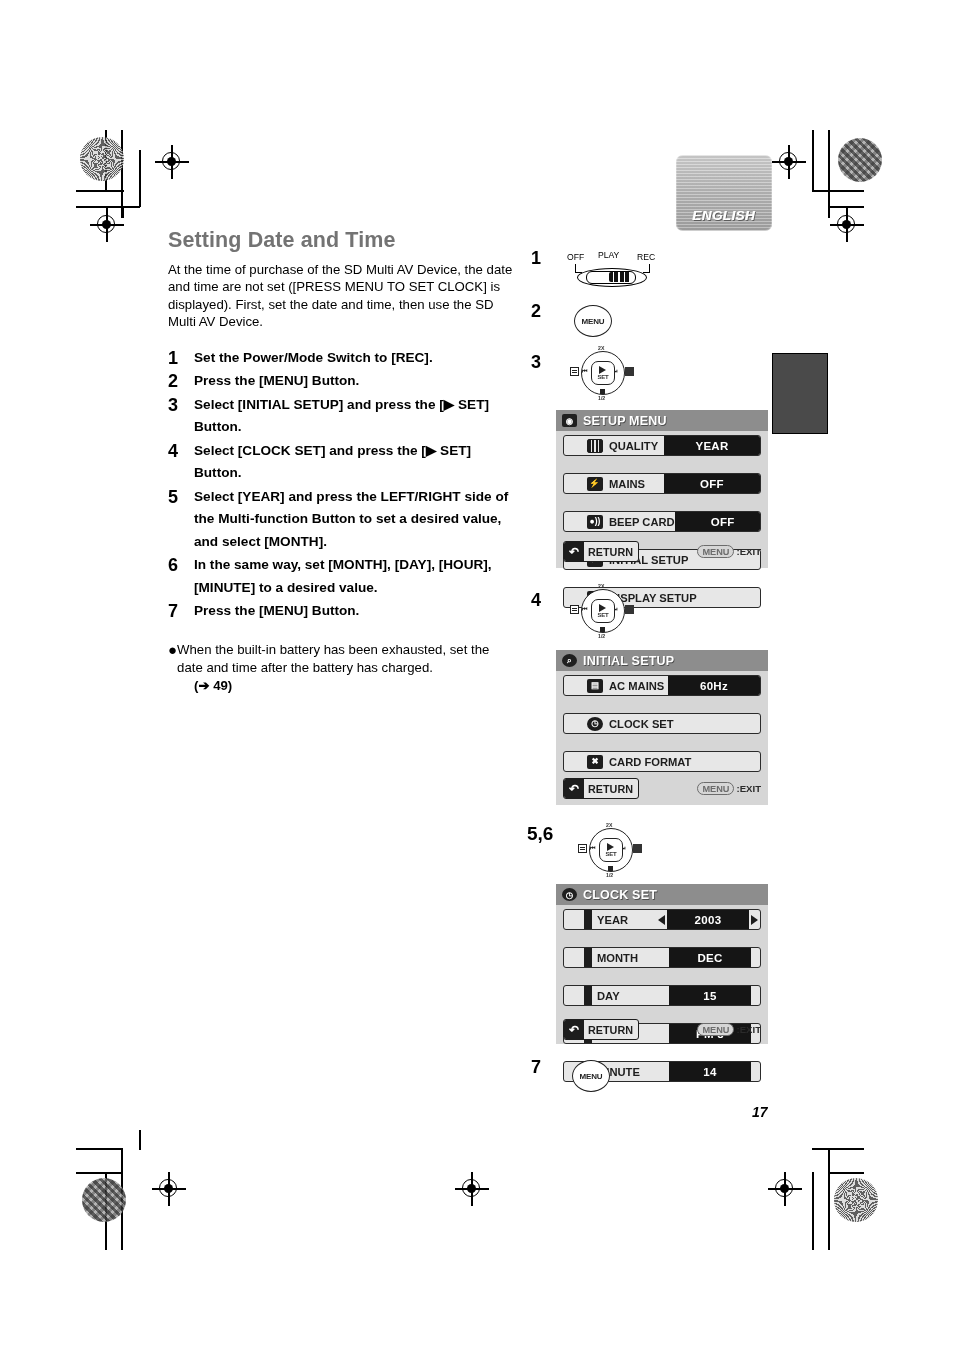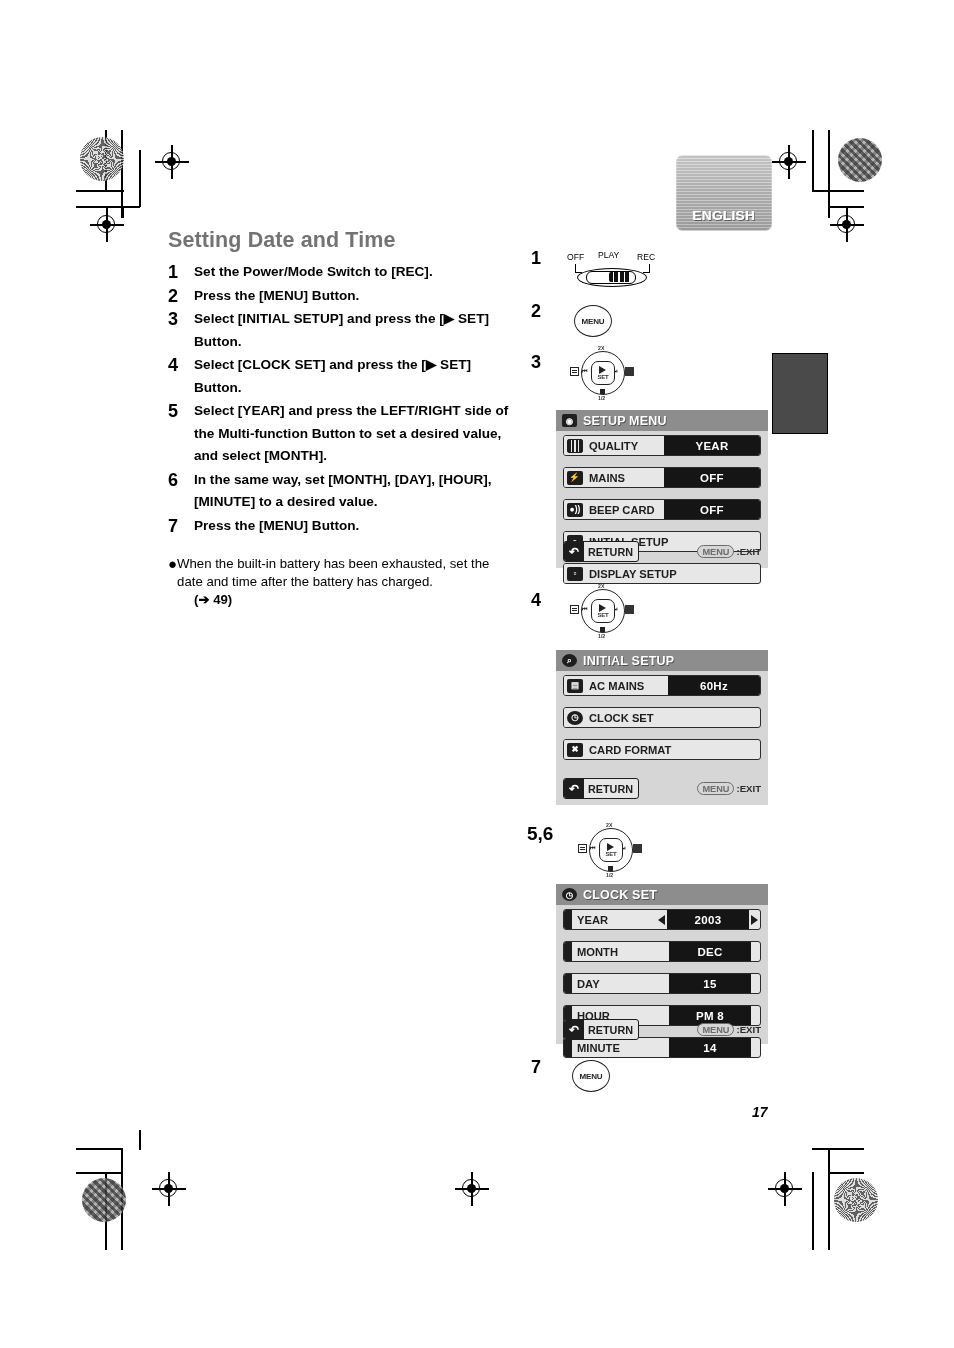--- a/index.html
+++ b/index.html
@@ -88,20 +88,21 @@
     background: linear-gradient(180deg,#c9c9c9 0%, #b6b6b6 40%, #a4a4a4 72%, #9a9a9a 100%);
     background-image:
       repeating-linear-gradient(0deg, rgba(255,255,255,.30) 0 1px, rgba(0,0,0,.05) 1px 3px),
       linear-gradient(180deg,#cfcfcf 0%, #b8b8b8 45%, #a2a2a2 100%);
     box-shadow: inset 0 0 0 1px rgba(255,255,255,.25);
   }
   #language-label {
     position: absolute; left: 0; right: 0; bottom: 8px; text-align: center;
     font-size: 13.5px; font-weight: bold; color: #fff; letter-spacing: .4px;
     text-shadow: 0.8px 0.8px 0 #5c5c5c, -0.5px -0.5px 0 #e9e9e9;
+    font-style: italic;
   }
 
   
   #margin-block {
     position: absolute; left: 772px; top: 353px; width: 54px; height: 79px;
     background: #4a4a4a; border: 1.2px solid #000;
   }
 
   
   #power-switch { position: absolute; left: 565px; top: 250px; width: 100px; height: 42px; }
@@ -174,23 +175,23 @@
   .osd-title {
     height: 21px; background: #8d8d8d; display: flex; align-items: center;
     padding-left: 6px; gap: 6px;
   }
   .osd-title .t-text {
     font-size: 12.5px; font-weight: bold; color: #fff; letter-spacing: .2px;
     text-shadow: 0.8px 0.8px 0 #4d4d4d;
   }
   .osd-body { padding: 4px 7px 0 7px; }
   .osd-row {
-    display: flex; align-items: center; height: 19px; margin-bottom: 11px;
+    display: flex; align-items: center; height: 19px; margin-bottom: 17px;
     border: 1.1px solid #2b2b2b; border-radius: 3px;
-    background: #e7e7e7; overflow: hidden; position: relative;
+    background: #e7e7e7; overflow: hidden; position: relative; padding-left: 20px;
   }
   .osd-row .ico-cell {
     width: 22px; height: 100%; flex: 0 0 22px;
     display: flex; align-items: center; justify-content: center;
     background: #e7e7e7;
     border-right: 0;
   }
   .osd-row .label {
     font-size: 11.2px; font-weight: bold; color: #1d1d1d; padding-left: 3px;
     flex: 1 1 auto; white-space: nowrap;
@@ -365,20 +366,21 @@
   </div>
 
   <div id="language-tab">
     <div id="language-label">ENGLISH</div>
   </div>
 
   <div id="margin-block"></div>
 
   <div id="left-col">
     <h1 id="page-title">Setting Date and Time</h1>
+    <p id="intro-paragraph">At the time of purchase of the SD Multi AV Device, the date and time are not set ([PRESS MENU TO SET CLOCK] is displayed). First, set the date and time, then use the SD Multi AV Device.</p>
 
     <div class="step-row">
       <div class="step-num">1</div>
       <div class="step-text">Set the Power/Mode Switch to [REC].</div>
     </div>
     <div class="step-row">
       <div class="step-num">2</div>
       <div class="step-text">Press the [MENU] Button.</div>
     </div>
     <div class="step-row">

